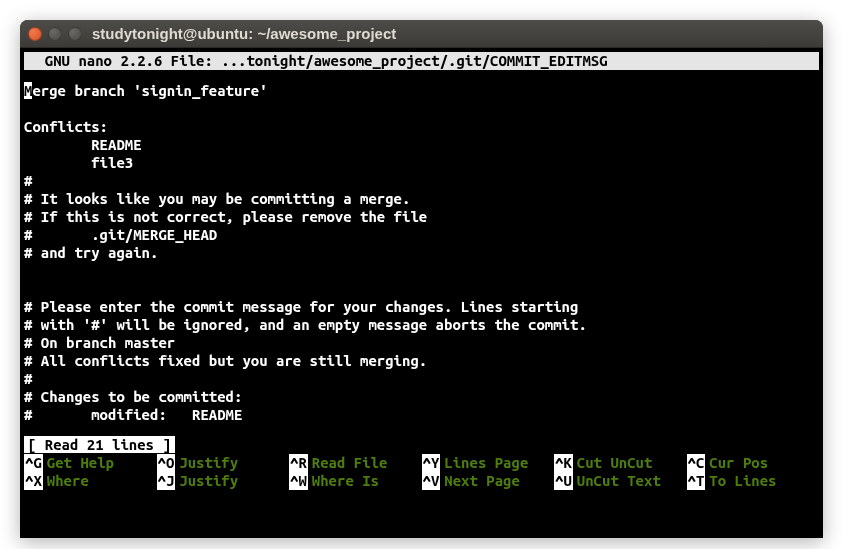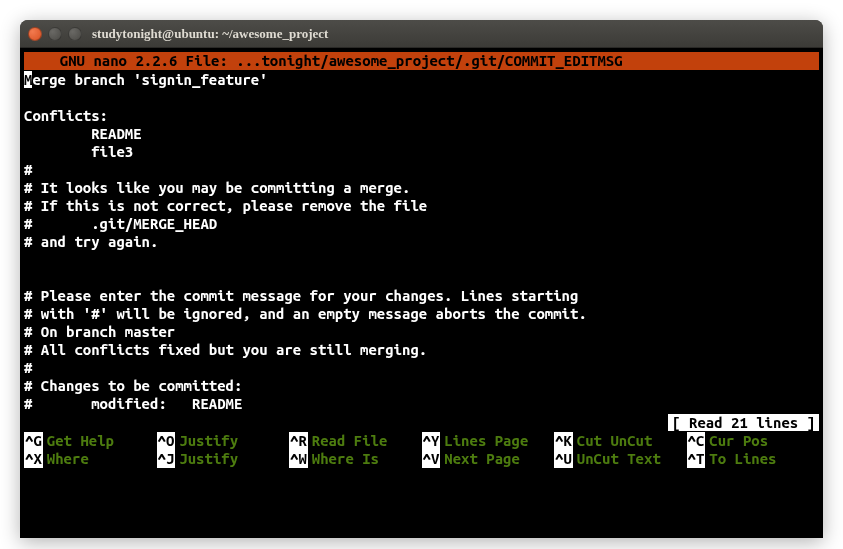--- a/index.html
+++ b/index.html
@@ -50,62 +50,62 @@
     .close-btn {
       background: radial-gradient(circle at 30% 30%, #f27a4f, #d95123);
     }
 
     .min-btn, .max-btn {
       background: radial-gradient(circle at 30% 30%, #6a6965, #4a4945);
     }
 
     .titlebar-text {
       color: #dfdbd2;
-      font-family: Liberation Serif, serif;
-      font-size: 13px;
+      font-family: Liberation Sans, sans-serif;
+      font-size: 15px;
       font-weight: bold;
     }
 
     .terminal {
       background: #000000;
       padding: 4px;
       min-height: 490px;
       font-family: "Ubuntu Mono", "DejaVu Sans Mono", monospace;
       font-size: 15px;
       line-height: 1.2;
       color: #ffffff;
       position: relative;
     }
 
     .nano-header {
-      background: #c2410c;
-      color: #000000;
-      padding: 0 19px;
+      background: #e5e5e5;
+      color: #000000;
+      padding: 0 4px;
       white-space: pre;
       font-weight: bold;
     }
 
     .editor-content {
       white-space: pre;
       color: #ffffff;
-      padding: 1px 0;
+      padding: 12px 0;
       font-weight: bold;
     }
 
     .editor-line {
       min-height: 1.2em;
     }
 
     .cursor-char {
       background: #ffffff;
       color: #000000;
     }
 
     .status-line {
-      text-align: right;
+      text-align: left;
       margin-top: 0;
     }
 
     .status-badge {
       background: #ffffff;
       color: #000000;
       padding: 0 4px;
       font-weight: bold;
     }
 

